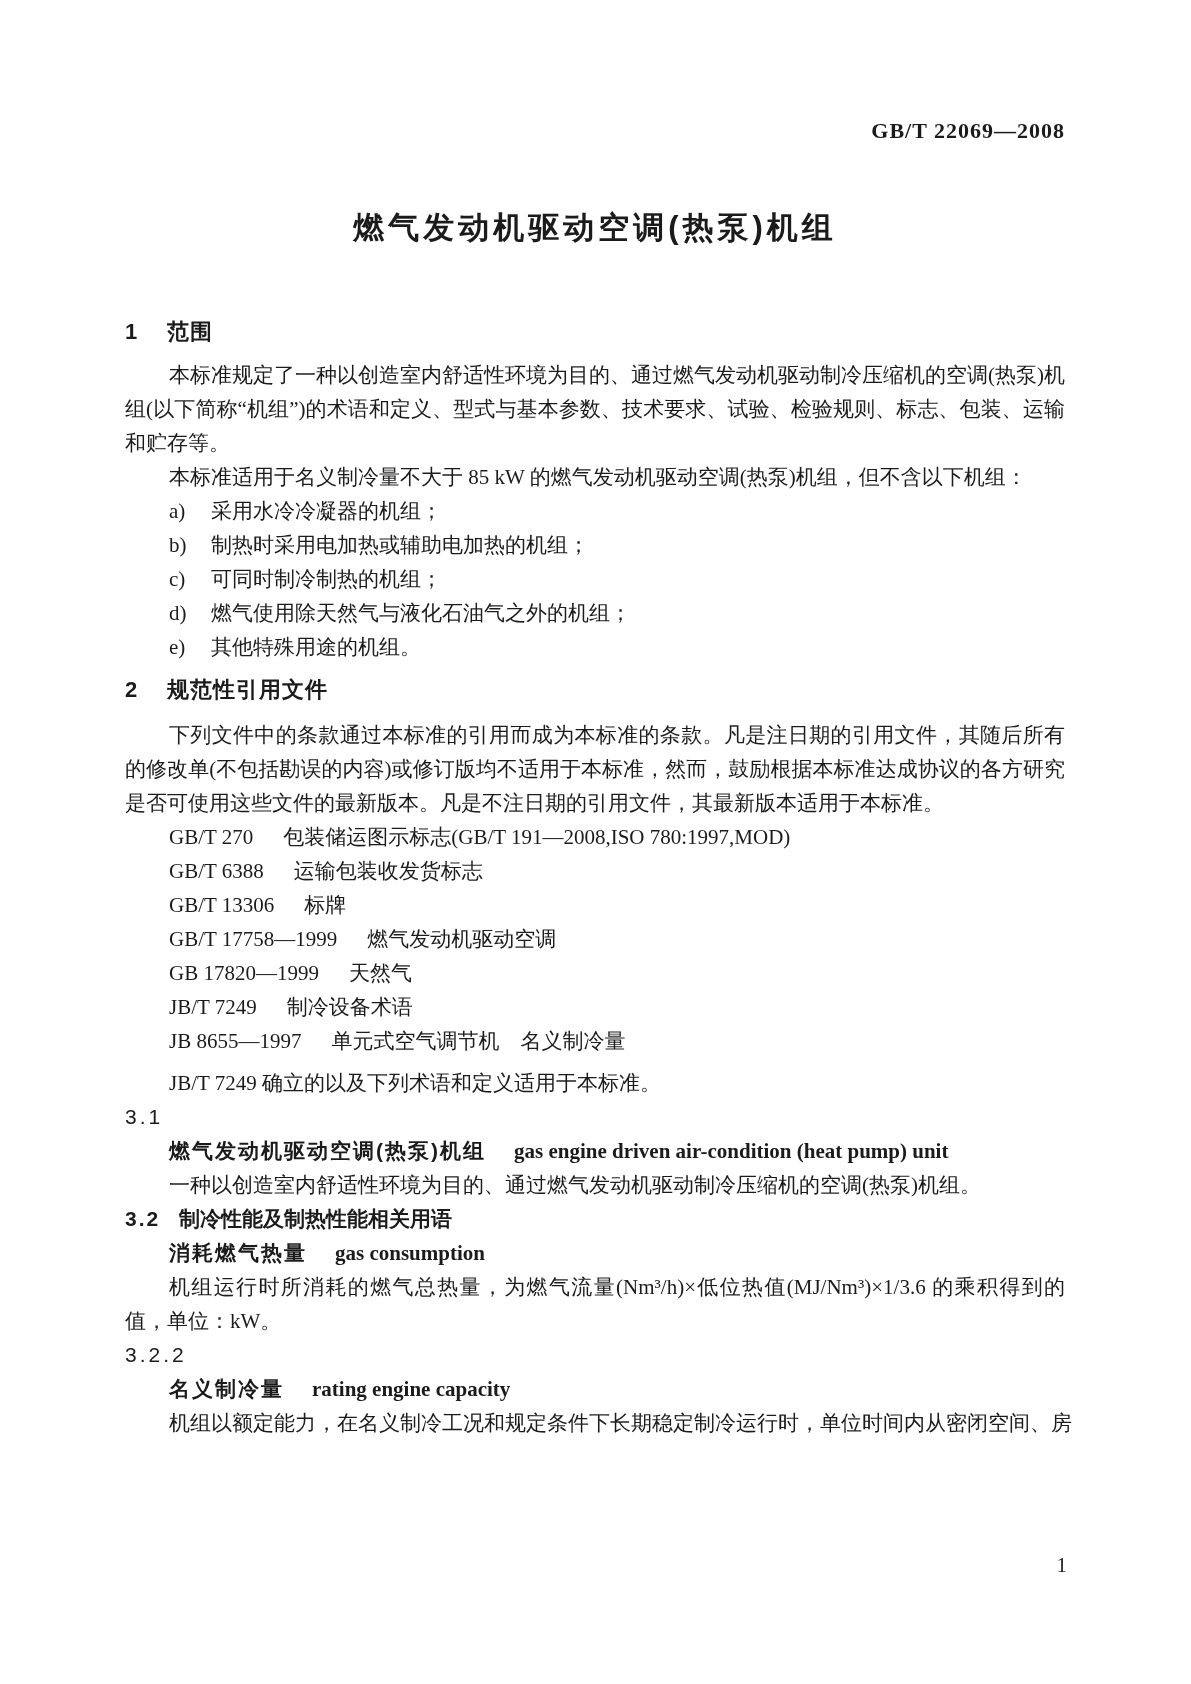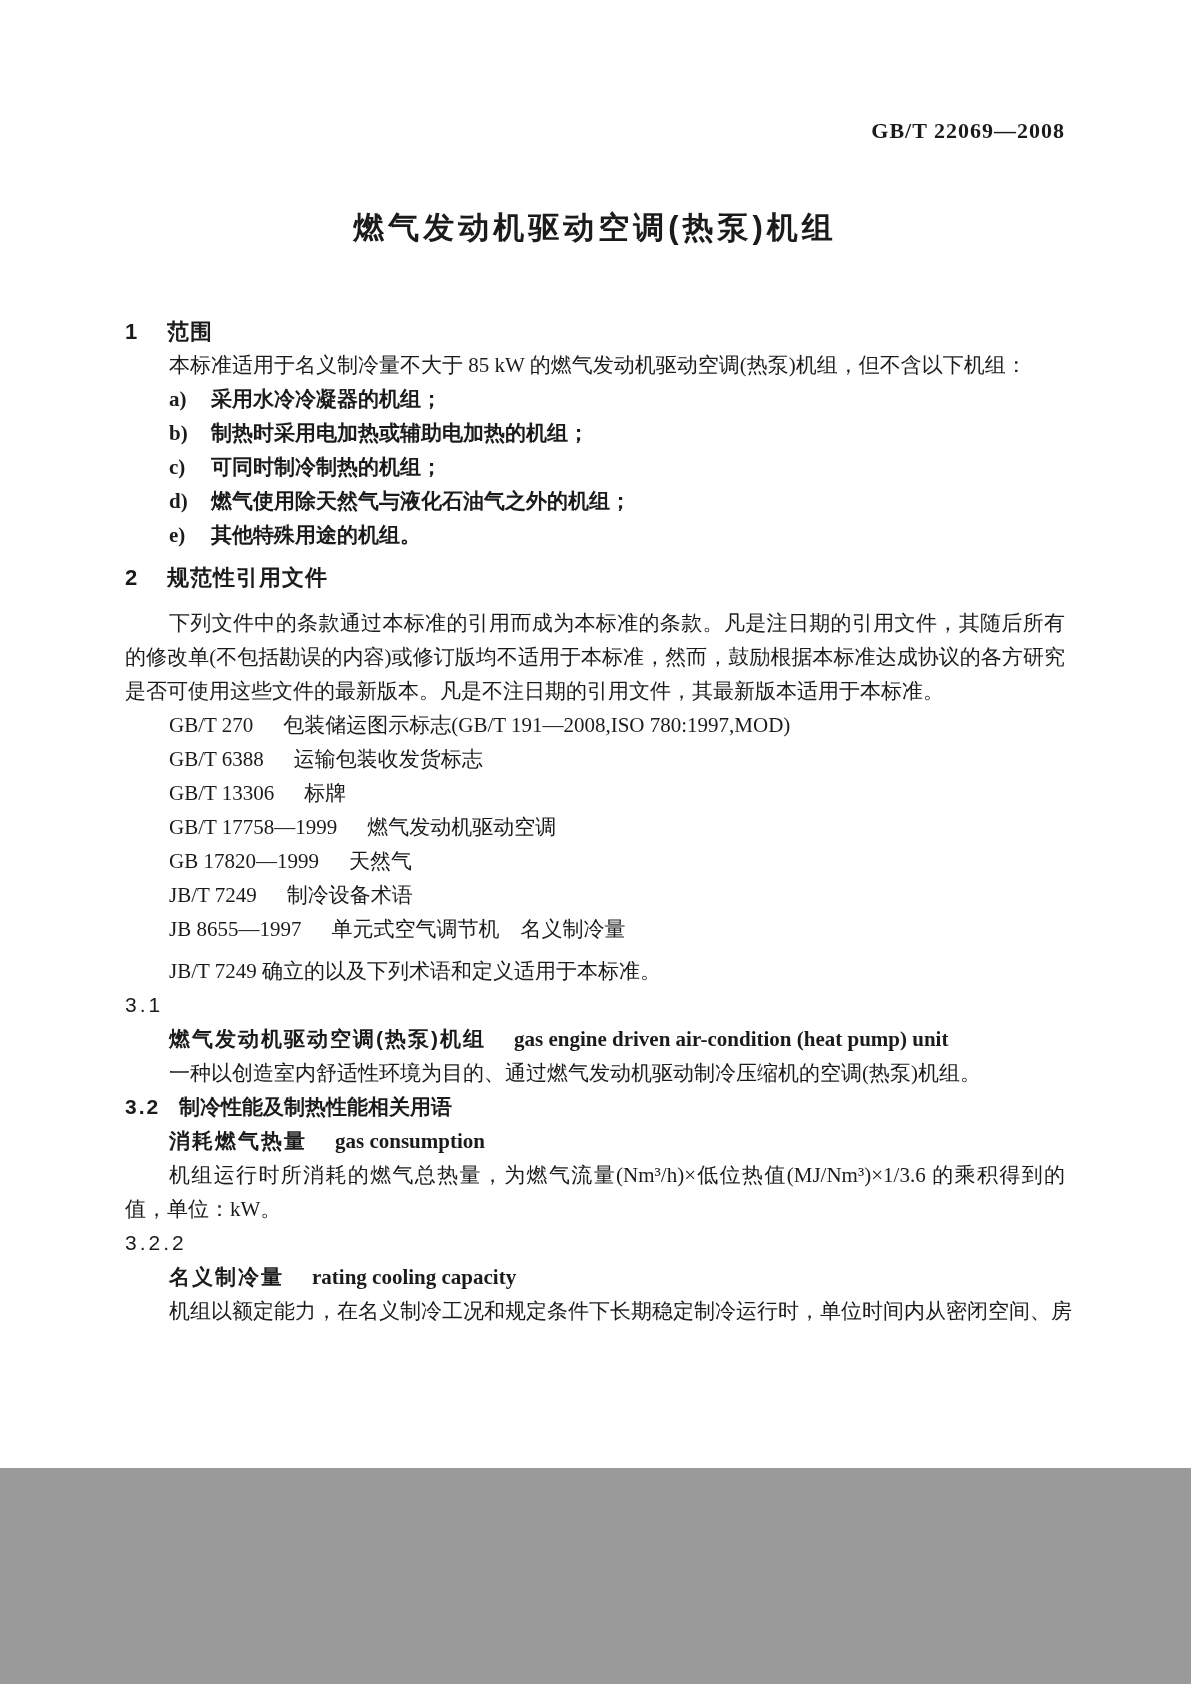--- a/index.html
+++ b/index.html
@@ -1,18 +1,18 @@
 <!DOCTYPE html>
 <html><head>
 <meta charset="utf-8">
 <style>
   html,body{margin:0;padding:0;background:#9a9a9a;}
   .page{
     position:relative;
-    width:1191px;height:1468px;
+    width:1191px;height:1684px;
     background:#ffffff;
     box-sizing:border-box;
     padding:118px 126px 0 125px;
     color:#1b1b1b;
     font-family:"Liberation Serif","DejaVu Serif",serif;
     overflow:hidden;
   }
   .doc-header{
     text-align:right;
     font-family:"Liberation Serif","DejaVu Serif",serif;
@@ -43,21 +43,21 @@
   .body{
     margin:0;
     font-size:21px;
     line-height:34px;
     text-align:justify;
   }
   .first{margin-top:10px;}
   .after-head{margin-top:12px;}
   .after-head-sm{margin-top:8px;}
   .indent{text-indent:44px;}
-  .list{margin:0;font-weight:bold;}
+  .list{margin:0;}
   .list-item{
     font-size:21px;
     line-height:34px;
     padding-left:44px;
   }
   .list-label{display:inline-block;width:42px;}
   .ref-list{margin:0;}
   .ref-item{
     font-size:21px;
     line-height:34px;
@@ -110,20 +110,21 @@
 <div class="page">
 
   <div class="doc-header">GB/T 22069—2008</div>
 
   <h1 class="doc-title">燃气发动机驱动空调(热泵)机组</h1>
 
   <div class="sec-heading">
     <span class="sec-num">1</span><span>范围</span>
   </div>
 
+  <p class="body indent first">本标准规定了一种以创造室内舒适性环境为目的、通过燃气发动机驱动制冷压缩机的空调(热泵)机组(以下简称“机组”)的术语和定义、型式与基本参数、技术要求、试验、检验规则、标志、包装、运输和贮存等。</p>
   <p class="body indent">本标准适用于名义制冷量不大于 85 kW 的燃气发动机驱动空调(热泵)机组，但不含以下机组：</p>
 
   <div class="list">
     <div class="list-item">
       <span class="list-label">a)</span><span>采用水冷冷凝器的机组；</span>
     </div>
     <div class="list-item">
       <span class="list-label">b)</span><span>制热时采用电加热或辅助电加热的机组；</span>
     </div>
     <div class="list-item">
@@ -180,19 +181,19 @@
     <span class="sec-num">3.2</span><span>制冷性能及制热性能相关用语</span>
   </div>
 
   <p class="term-line">
     <span class="term-zh">消耗燃气热量</span><span class="term-en">gas consumption</span>
   </p>
   <p class="body indent">机组运行时所消耗的燃气总热量，为燃气流量(Nm³/h)×低位热值(MJ/Nm³)×1/3.6 的乘积得到的值，单位：kW。</p>
 
   <div class="clause-num">3.2.2</div>
   <p class="term-line">
-    <span class="term-zh">名义制冷量</span><span class="term-en">rating cooling capacity</span>
+    <span class="term-zh">名义制冷量</span><span class="term-en">rating engine capacity</span>
   </p>
   <p class="body indent cutoff">机组以额定能力，在名义制冷工况和规定条件下长期稳定制冷运行时，单位时间内从密闭空间、房</p>
 
   <div class="page-number">1</div>
 
 </div>
 
 </body></html>

